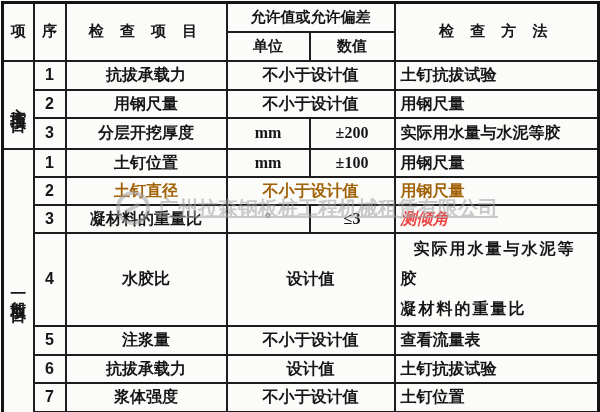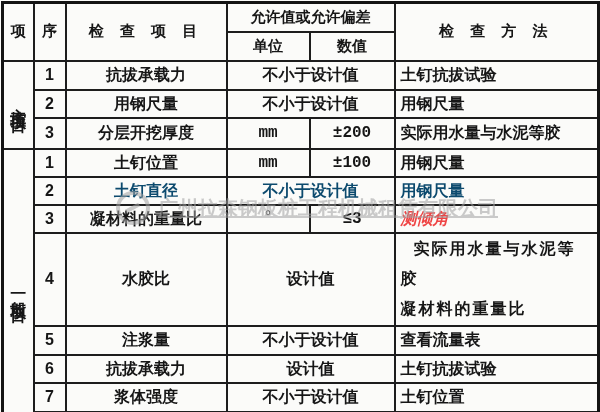--- a/index.html
+++ b/index.html
@@ -40,34 +40,34 @@
     padding-right:6px;
     white-space:pre-line;
   }
   .method-indent{
     text-indent:13px;
     letter-spacing:2px;
     line-height:1.9;
     margin-top:11px;
   }
   .num{
-    font-family:Liberation Mono, monospace;
+    font-family:Liberation Serif, serif;
     font-size:16px;
     font-weight:bold;
   }
   .vcell{vertical-align:middle;}
   .vtext{
     display:inline-block;
     writing-mode:vertical-rl;
     text-orientation:upright;
     letter-spacing:4px;
     font-weight:bold;
     font-size:16px;
   }
-  .fade1{color:#0c4a6e;}
+  .fade1{color:#a16207;}
   .fade2{color:#ef4444;font-style:italic;}
   .deg{font-size:15px;color:#6a6a6a;}
   
   .watermark{
     position:absolute;
     left:116px;top:186px;
     width:470px;height:44px;
     display:flex;
     align-items:center;
     pointer-events:none;

